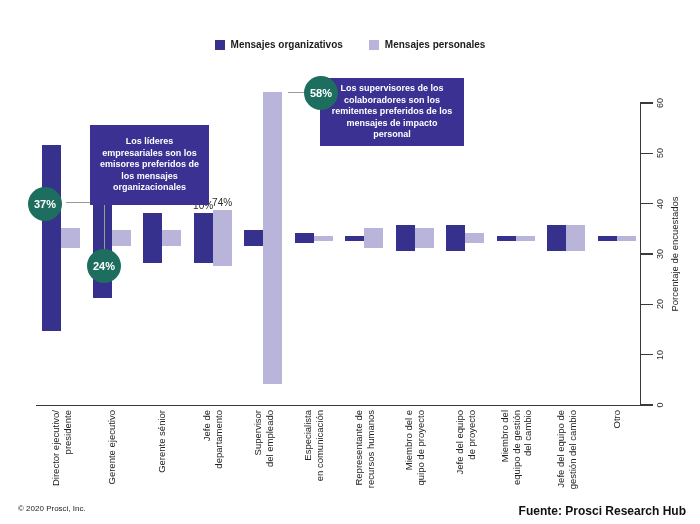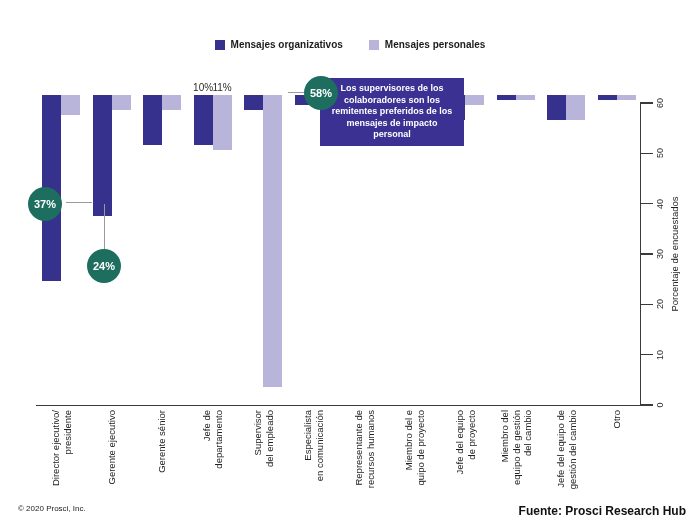--- a/index.html
+++ b/index.html
@@ -10,22 +10,22 @@
            font-size:13.5px; font-weight:600; color:#242132; letter-spacing:.2px; }
 
   .legend { position:absolute; top:39px; left:0; width:700px; display:flex;
             justify-content:center; gap:26px; align-items:center; }
   .legend-item { display:flex; align-items:center; gap:6px; }
   .swatch { width:10px; height:10px; display:inline-block; }
   .legend-label { font-size:10px; font-weight:600; color:#1c1c1c; }
 
   
   .plot { position:absolute; left:38px; top:103px; width:602px; height:302px; }
-  .bar-group { position:absolute; bottom:8px; width:38px; height:100%;
-               display:flex; align-items:flex-start; }
+  .bar-group { position:absolute; bottom:16px; width:38px; height:100%;
+               display:flex; align-items:center; }
   .bar { position:relative; width:19px; }
   .bar-label { position:absolute; bottom:calc(100% + 2px); left:50%;
                transform:translateX(-50%); font-size:10px; color:#2b2b2b; white-space:nowrap; }
 
   .x-axis-line { position:absolute; left:36px; top:405px; width:606px; height:1.4px; background:#3a3a3a; }
   .y-axis-line { position:absolute; left:640px; top:102px; width:1.4px; height:304px; background:#3a3a3a; }
   .y-tick { position:absolute; left:640px; width:13px; height:1.4px; background:#3a3a3a; }
   .y-tick-label { position:absolute; width:20px; height:11px; font-size:9px; color:#2b2b2b;
                   text-align:center; transform:rotate(-90deg); transform-origin:top left; line-height:11px; }
   .y-axis-title { position:absolute; left:669px; top:330px; width:152px; height:13px;
@@ -78,21 +78,21 @@
       </div>
       <div class="bar-group" style="left: 105.091px;">
         <div class="bar" style="height: 50.3px; background: rgb(55, 49, 142);"></div>
         <div class="bar" style="height: 15.1px; background: rgb(185, 181, 218);"></div>
       </div>
       <div class="bar-group" style="left: 155.636px;">
         <div class="bar" style="height: 50.3px; background: rgb(55, 49, 142);">
           <span class="bar-label">10%</span>
         </div>
         <div class="bar" style="height: 55.4px; background: rgb(185, 181, 218);">
-          <span class="bar-label">11%</span>
+          <span class="bar-label">74%</span>
         </div>
       </div>
       <div class="bar-group" style="left: 206.182px;">
         <div class="bar" style="height: 15.1px; background: rgb(55, 49, 142);"></div>
         <div class="bar" style="height: 291.9px; background: rgb(185, 181, 218);"></div>
       </div>
       <div class="bar-group" style="left: 256.727px;">
         <div class="bar" style="height: 10.1px; background: rgb(55, 49, 142);"></div>
         <div class="bar" style="height: 5px; background: rgb(185, 181, 218);"></div>
       </div>
@@ -127,20 +127,21 @@
   <div class="y-axis-title">Porcentaje de encuestados</div>
 
   <div class="callout-circle" style="left:28px; top:187px;">37%</div>
   <div class="callout-circle" style="left:87px; top:249px;">24%</div>
   <div class="callout-circle" style="left:256px; top:76px;margin-left:48px;">58%</div>
 
   <div class="connector" style="left:66px; top:202px; width:26px; height:1.2px;"></div>
   <div class="connector" style="left:104px; top:204px; width:1.2px; height:46px;"></div>
   <div class="connector" style="left:288px; top:92px; width:34px; height:1.2px;"></div>
 
+  <div class="note-box" style="left:90px; top:125px; width:119px; height:80px;">Los líderes empresariales son los emisores preferidos de los mensajes organizacionales</div>
   <div class="note-box" style="left:320px; top:78px; width:144px; height:68px;">Los supervisores de los colaboradores son los remitentes preferidos de los mensajes de impacto personal</div>
 
   <div class="footer-left">© 2020 Prosci, Inc.</div>
   <div class="footer-right">Fuente: Prosci Research Hub</div>
 
 <div class="x-label" style="left: 48.5px; height: 25px;"><span>Director ejecutivo/
 presidente</span></div>
     <div class="x-label" style="left: 104.795px; height: 13.5px;"><span>Gerente ejecutivo</span></div>
     <div class="x-label" style="left: 155.341px; height: 13.5px;"><span>Gerente sénior</span></div>
     <div class="x-label" style="left: 200.136px; height: 25px;"><span>Jefe de

